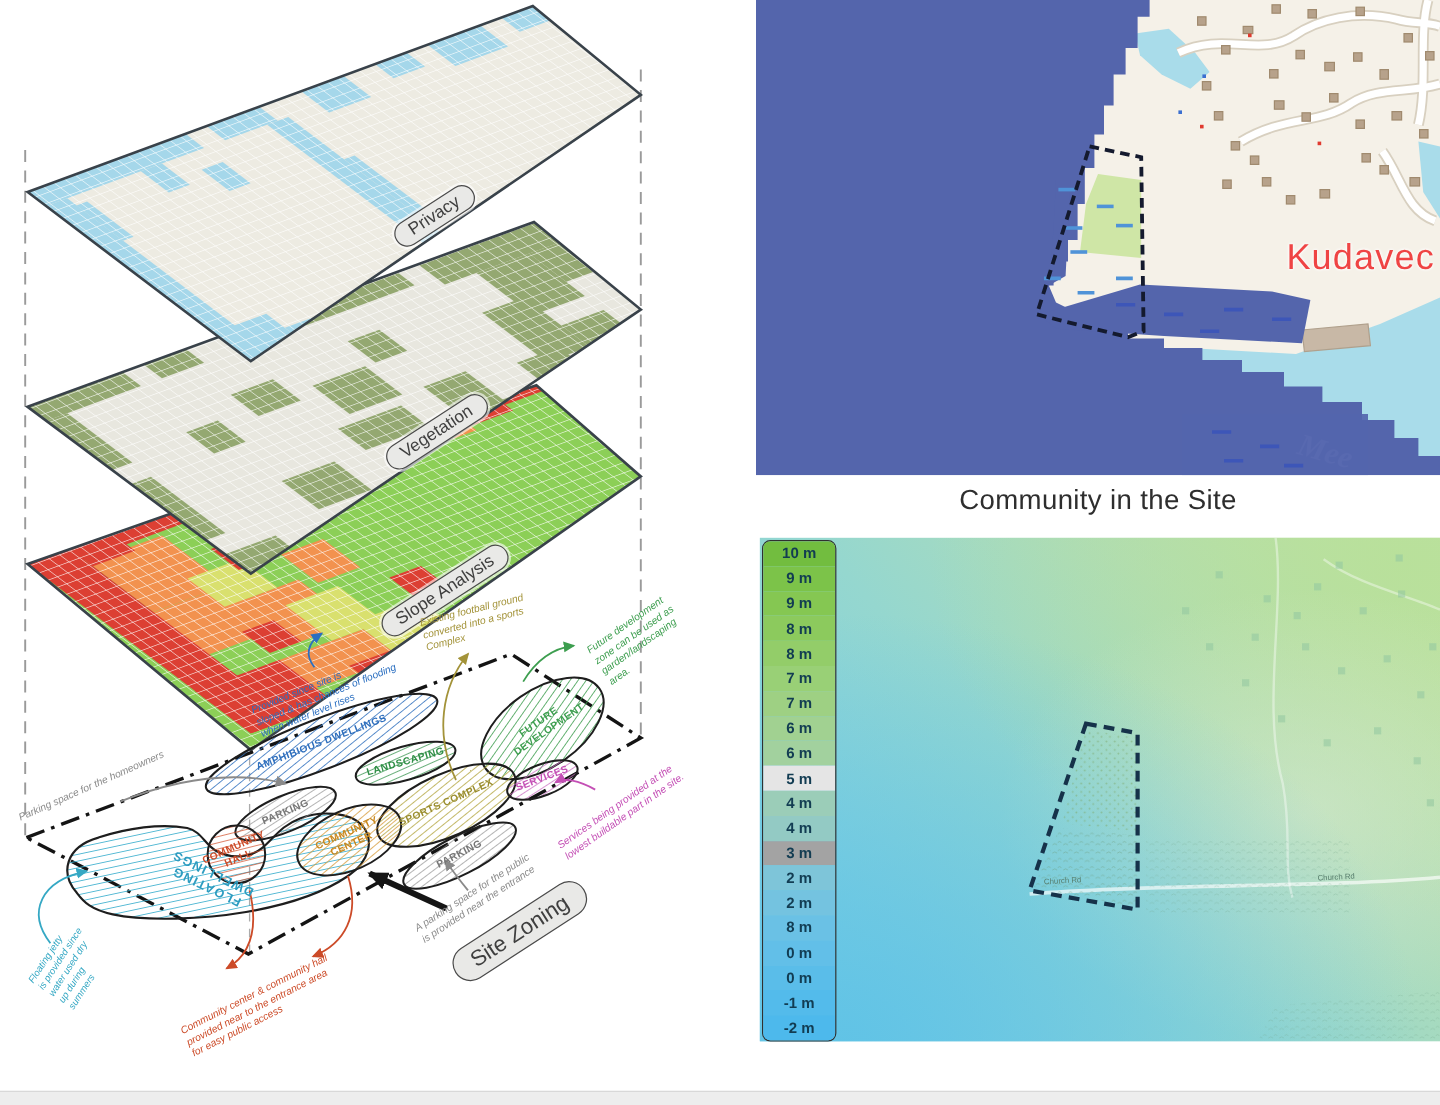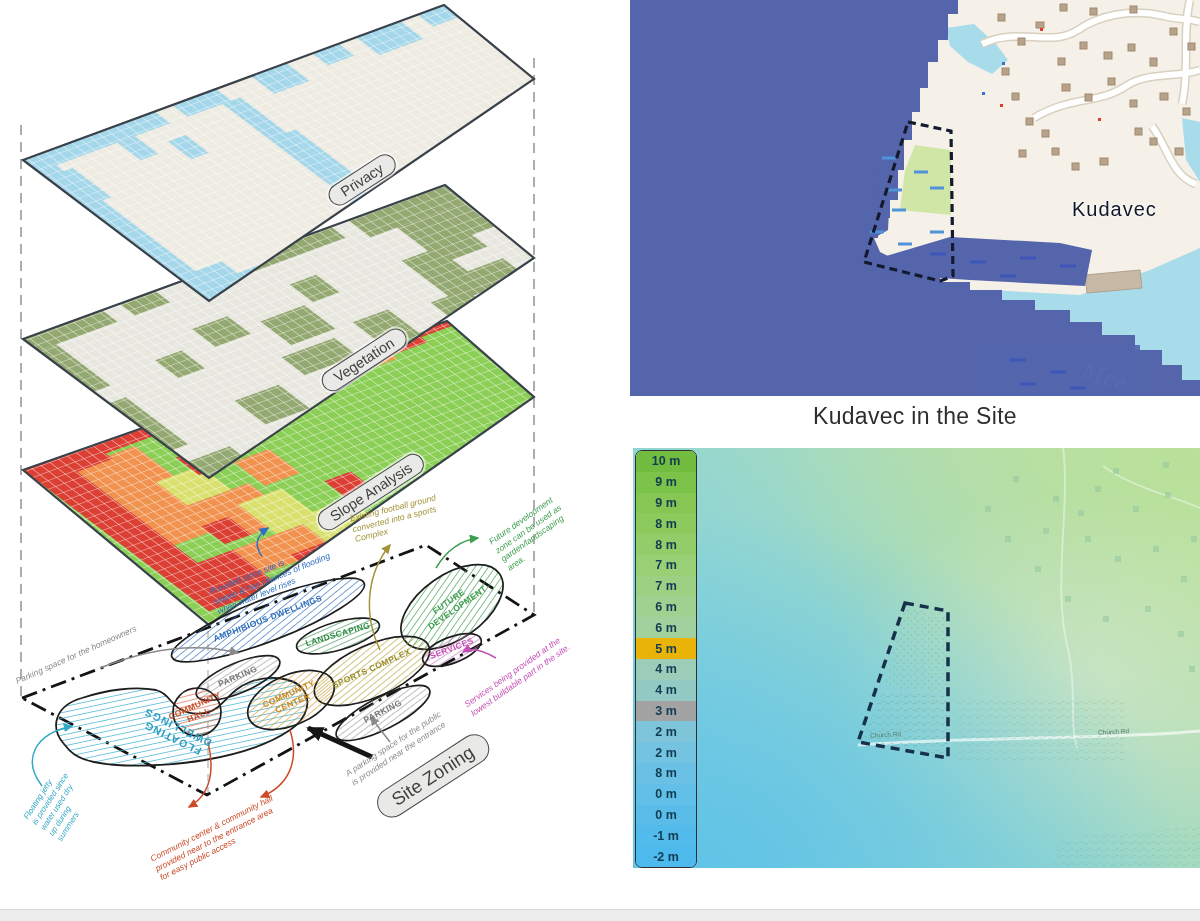--- a/index.html
+++ b/index.html
@@ -45,21 +45,21 @@
   .n-parkhome{left:96px;top:646px;width:175px;color:#8a8a8a;transform:translate(-50%,-50%) rotate(-24deg);}
   .n-provided{left:288px;top:572px;width:160px;color:#2b6fc0;transform:translate(-50%,-50%) rotate(-22deg);}
   .n-football{left:406px;top:516px;width:110px;color:#a39339;transform:translate(-50%,-50%) rotate(-14deg);}
   .n-futdev{left:540px;top:527px;width:100px;color:#3d9e4f;transform:translate(-50%,-50%) rotate(-35deg);}
   .n-services{left:528px;top:668px;width:145px;color:#c44fb5;transform:translate(-50%,-50%) rotate(-35deg);}
   .n-parkpub{left:406px;top:742px;width:135px;color:#8a8a8a;transform:translate(-50%,-50%) rotate(-33deg);}
   .n-community{left:236px;top:828px;width:180px;color:#cc4b28;transform:translate(-50%,-50%) rotate(-27deg);}
   .n-floating{left:66px;top:794px;width:85px;color:#35a8c4;font-size:8px;transform:translate(-50%,-50%) rotate(-57deg);}
 
   
-  .map-place{position:absolute;left:1072px;top:198px;font-size:20px;font-weight:500;color:#0f172a;
+  .map-place{position:absolute;left:1072px;top:198px;font-size:30px;font-weight:500;color:#ef4444;
              letter-spacing:1px;text-shadow:0 0 3px #fff,0 0 3px #fff;}
 
   
   .elev-scale{position:absolute;left:635px;top:450px;width:62px;height:418px;border:1.5px solid #303030;
               border-radius:7px;overflow:hidden;display:flex;flex-direction:column;}
   .scale-band{flex:1;display:flex;align-items:center;justify-content:center;
               font-size:12.5px;font-weight:700;color:#123c52;}
 
   .road-label{position:absolute;font-size:6.5px;color:#567c6b;transform:rotate(-3deg);}
   .rl-1{left:870px;top:731px;}
@@ -410,21 +410,21 @@
         <line x1="370" y1="276" x2="386" y2="276"></line>
           <line x1="380" y1="360" x2="396" y2="360"></line>
         <line x1="420" y1="372" x2="436" y2="372"></line>
           <line x1="390" y1="384" x2="406" y2="384"></line>
         <line x1="440" y1="388" x2="456" y2="388"></line>
       </g>
 
       <path d="M278,122 L321,131 L323,276 L310,281 L234,262 Z" fill="none" stroke="#141a2e" stroke-width="3.2" stroke-dasharray="8 5"></path>
     </svg>
     <div class="map-place">Kudavec</div>
-    <div class="caption cap-flood">Kudavec in the Site</div>
+    <div class="caption cap-flood">Community in the Site</div>
   </section>
 
   <section>
     <svg style="left:633px;top:448px" width="567" height="420" viewBox="0 0 567 420">
       <defs>
         <linearGradient id="elevbg" x1="0" y1="0.75" x2="1" y2="0.1">
           <stop offset="0" stop-color="#7ccfe4"></stop>
             <stop offset="0.4" stop-color="#95d7cf"></stop>
           <stop offset="0.7" stop-color="#aedcb8"></stop>
             <stop offset="1" stop-color="#bfe2a2"></stop>
@@ -495,21 +495,21 @@
     <div class="elev-scale">
         <div class="scale-band" style="background: rgb(114, 189, 63);">10 m</div>
         <div class="scale-band" style="background: rgb(124, 195, 73);">9 m</div>
         <div class="scale-band" style="background: rgb(133, 199, 82);">9 m</div>
         <div class="scale-band" style="background: rgb(140, 202, 93);">8 m</div>
         <div class="scale-band" style="background: rgb(147, 205, 105);">8 m</div>
         <div class="scale-band" style="background: rgb(153, 208, 118);">7 m</div>
         <div class="scale-band" style="background: rgb(158, 208, 131);">7 m</div>
         <div class="scale-band" style="background: rgb(161, 209, 145);">6 m</div>
         <div class="scale-band" style="background: rgb(162, 209, 158);">6 m</div>
-        <div class="scale-band" style="background: #eab308;">5 m</div>
+        <div class="scale-band" style="background: #e5e5e5;">5 m</div>
         <div class="scale-band" style="background: rgb(155, 205, 184);">4 m</div>
         <div class="scale-band" style="background: rgb(147, 202, 196);">4 m</div>
         <div class="scale-band" style="background: #a3a3a3;">3 m</div>
         <div class="scale-band" style="background: rgb(126, 197, 217);">2 m</div>
         <div class="scale-band" style="background: rgb(116, 195, 224);">2 m</div>
         <div class="scale-band" style="background: rgb(106, 193, 229);">8 m</div>
         <div class="scale-band" style="background: rgb(98, 191, 232);">0 m</div>
         <div class="scale-band" style="background: rgb(90, 189, 233);">0 m</div>
         <div class="scale-band" style="background: rgb(83, 187, 235);">-1 m</div>
         <div class="scale-band" style="background: rgb(77, 185, 236);">-2 m</div>

